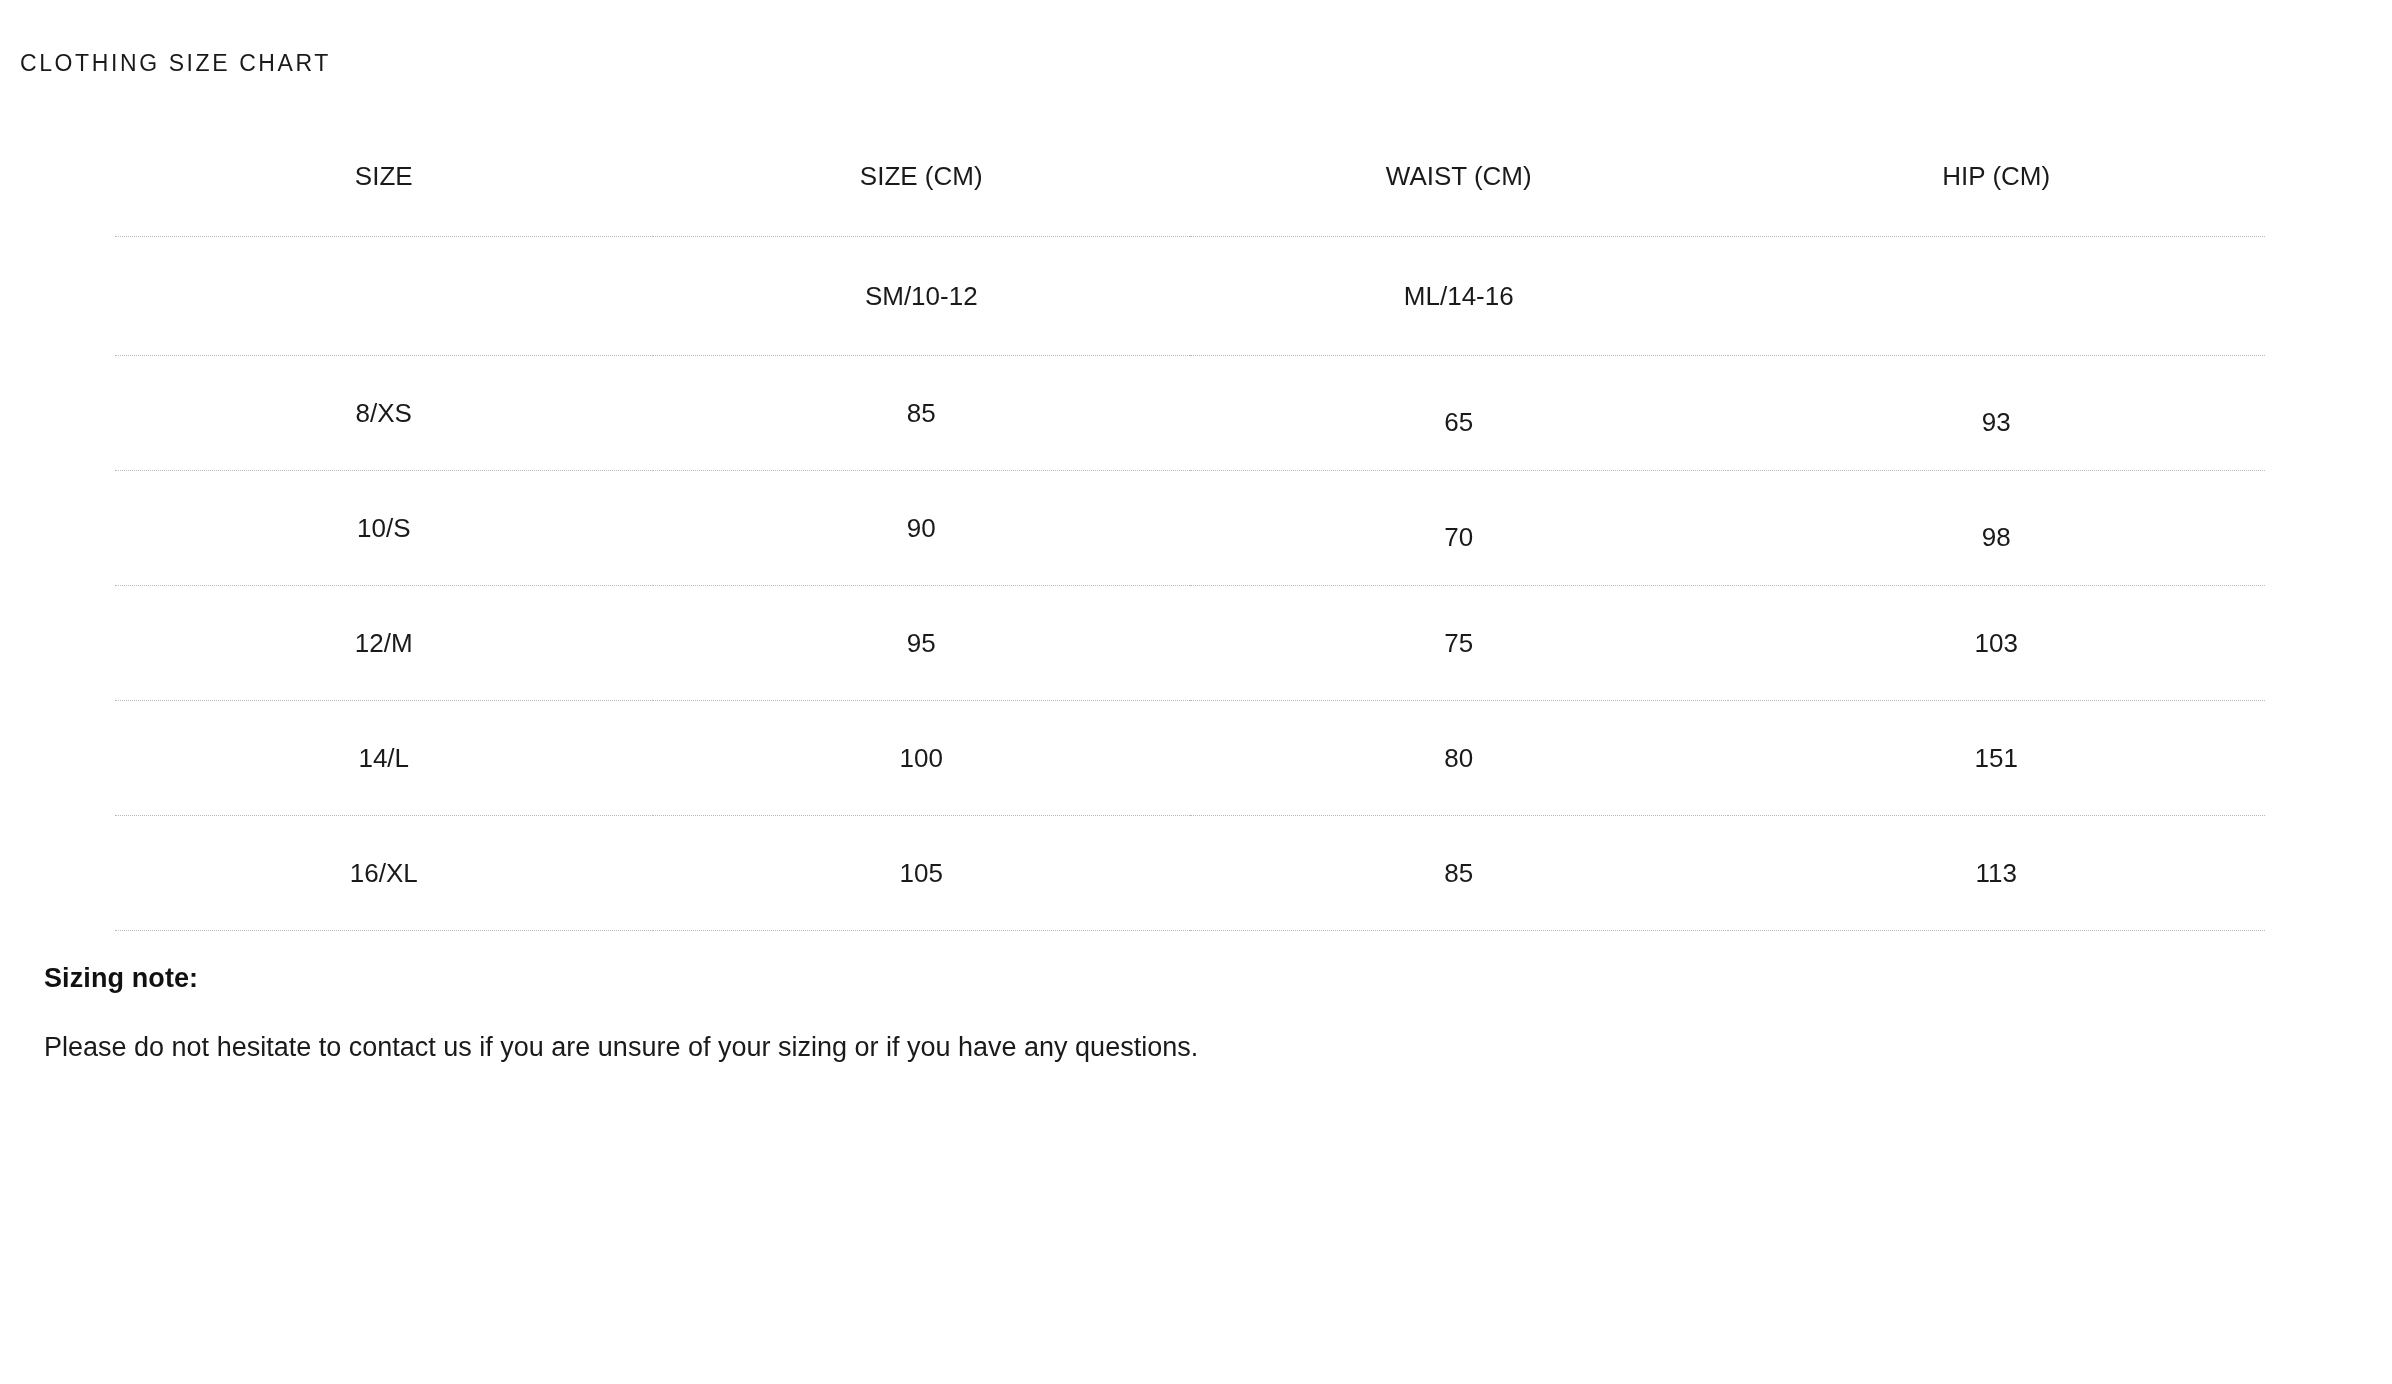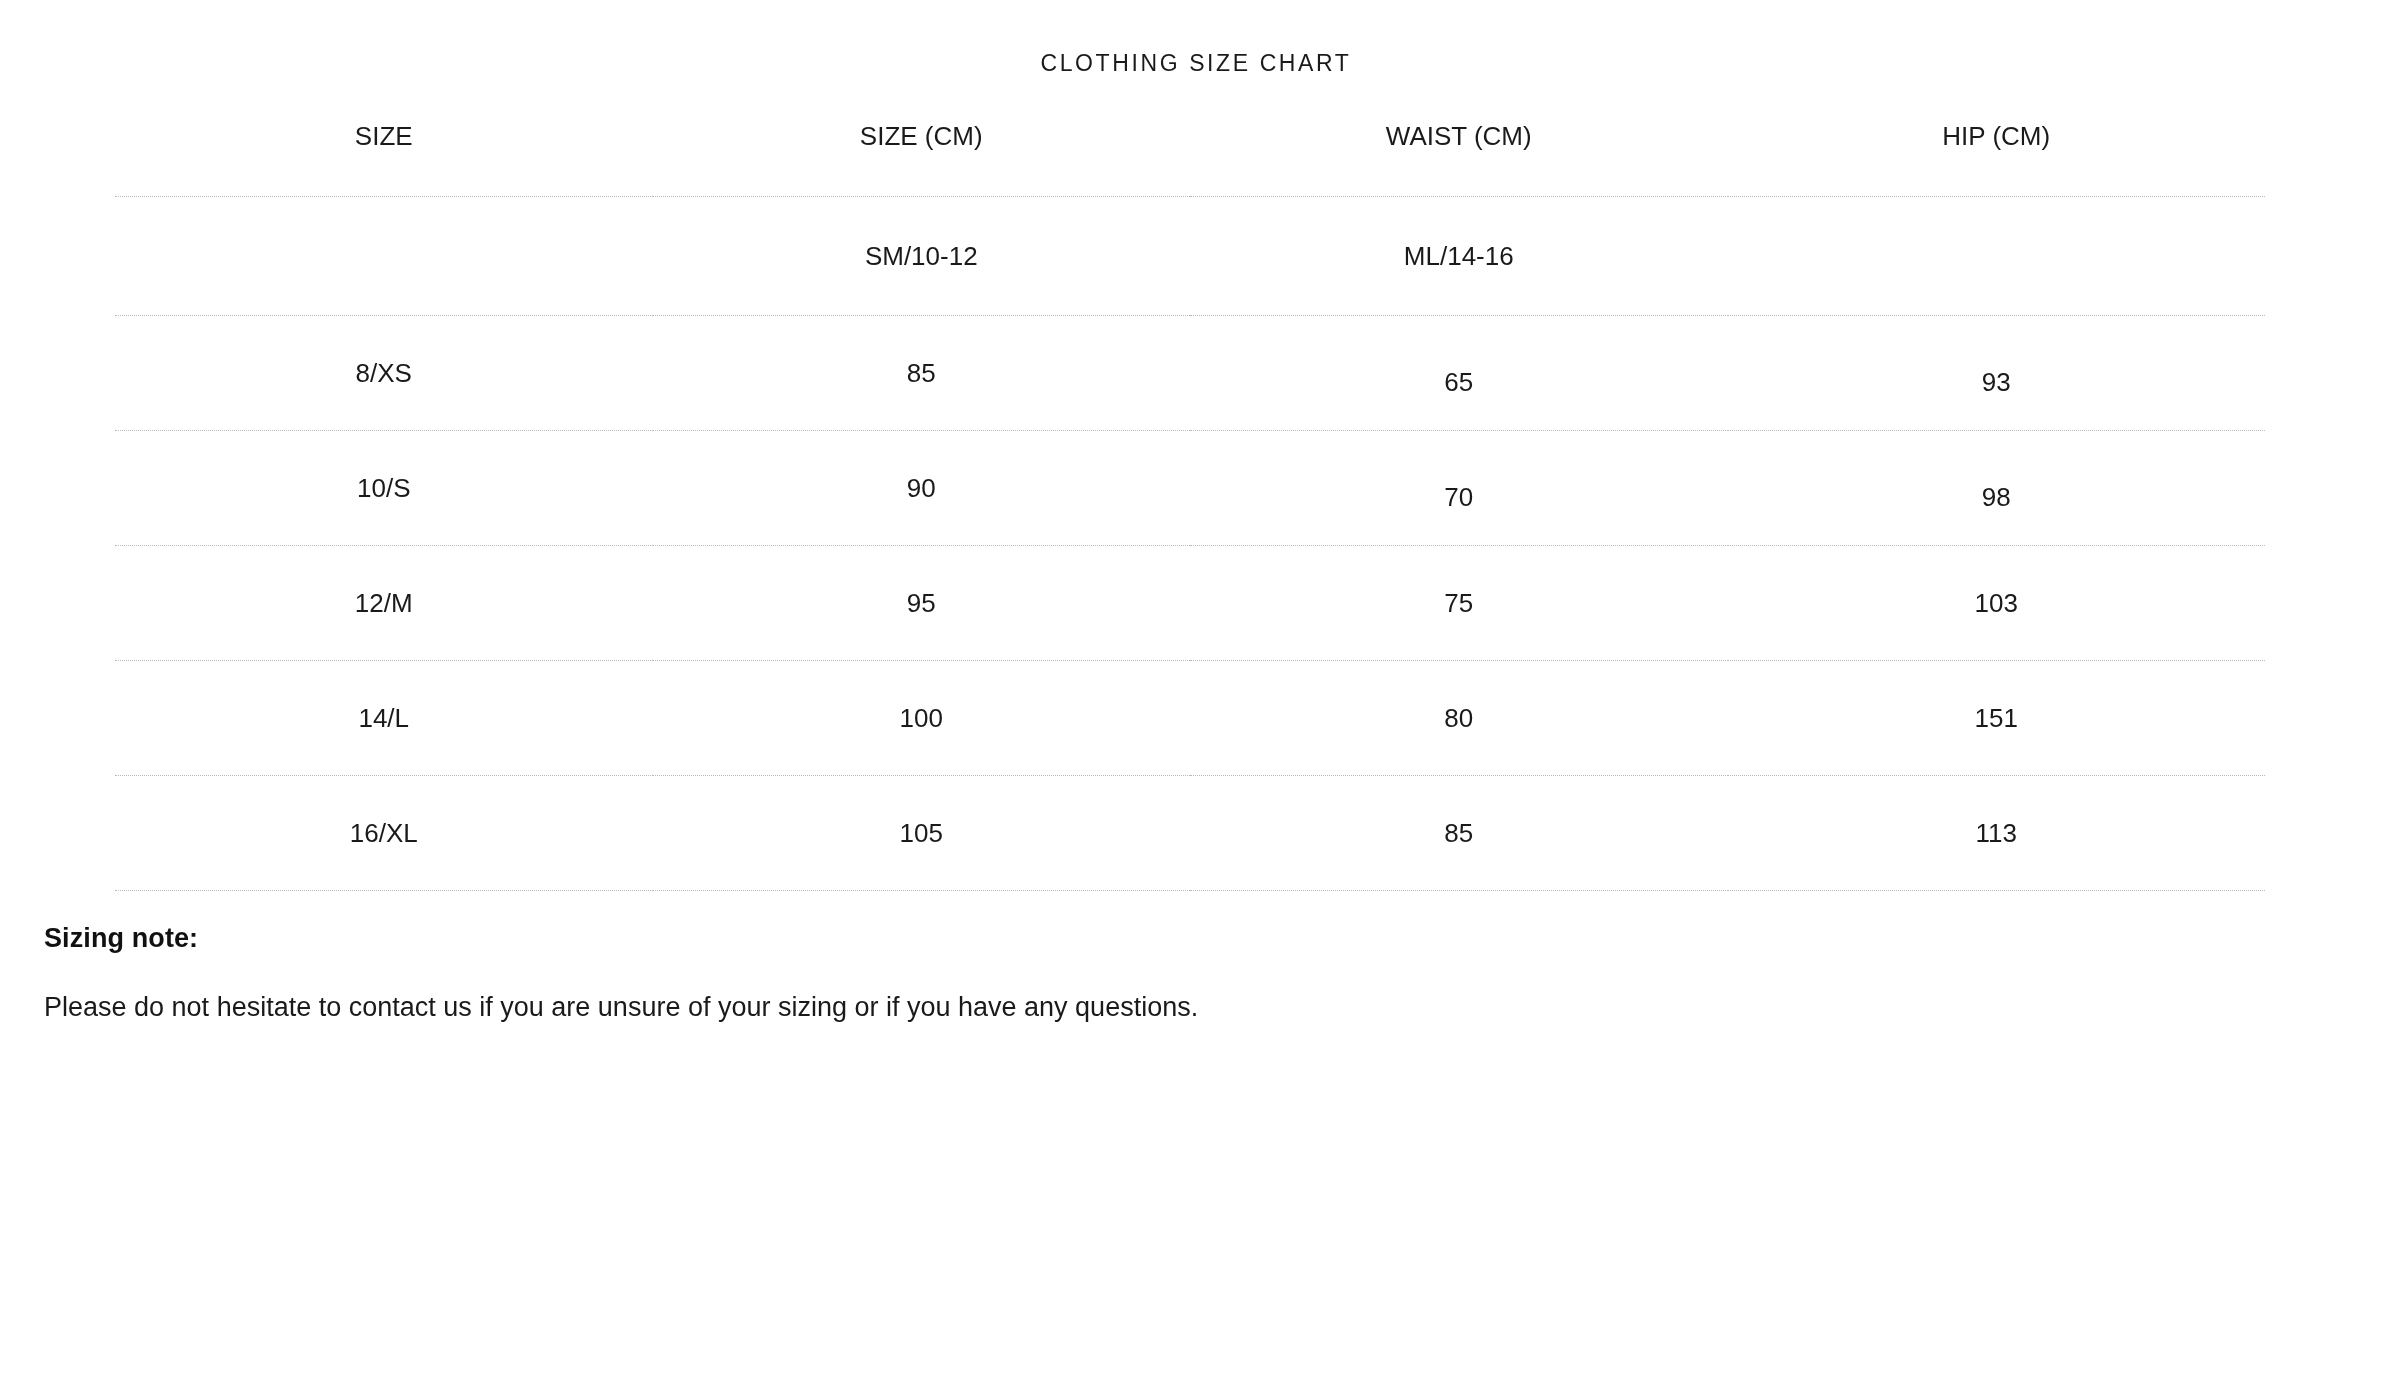--- a/index.html
+++ b/index.html
@@ -14,29 +14,29 @@
     color: #1a1a1a;
     -webkit-font-smoothing: antialiased;
   }
   .page {
     position: relative;
     width: 2392px;
     min-height: 1384px;
     box-sizing: border-box;
   }
   .chart-title {
-    text-align: center;
     font-size: 23px;
     letter-spacing: 2.6px;
     font-weight: 400;
     color: #1a1a1a;
     padding-top: 50px;
+    margin-left: 20px;
   }
   .table-wrap {
-    margin-top: 44px;
+    margin-top: 84px;
     padding: 0 12px 0 0;
   }
   table.size-table {
     width: 2150px;
     margin: 0 auto;
     border-collapse: collapse;
     table-layout: fixed;
   }
   table.size-table col.c-size { width: 25%; }
   table.size-table col.c-bust { width: 25%; }

